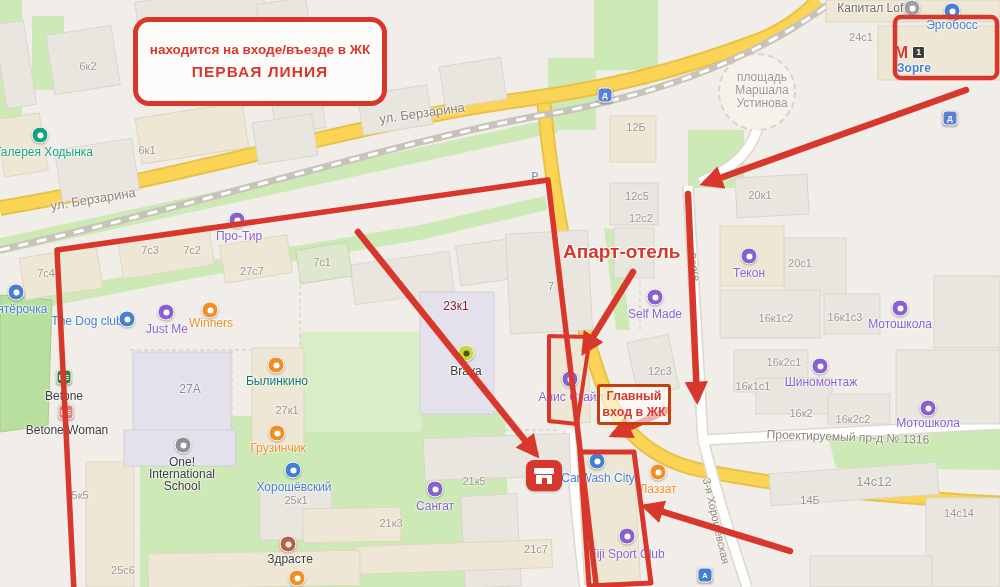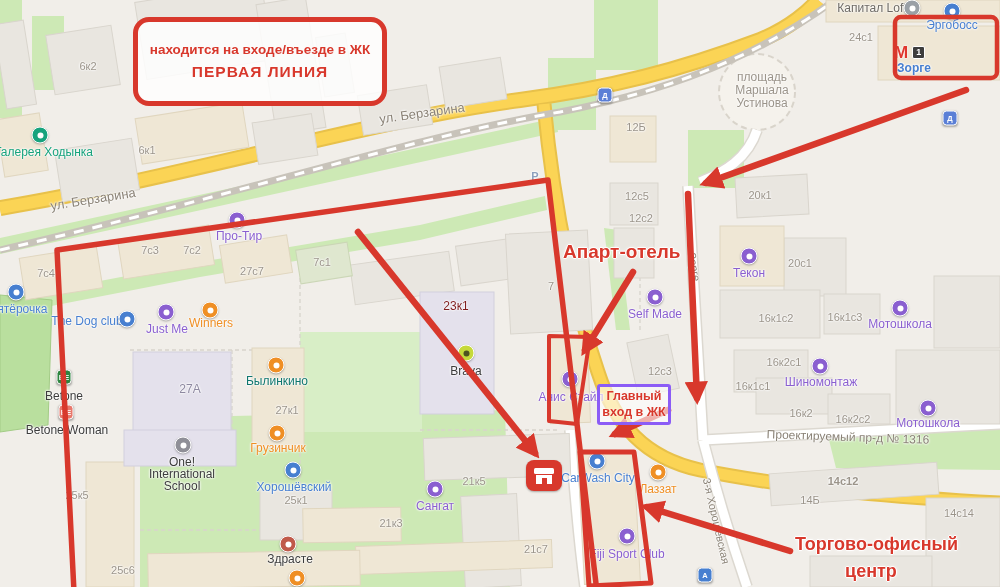--- a/index.html
+++ b/index.html
@@ -28,21 +28,21 @@
             display:flex;flex-direction:column;align-items:center;justify-content:center;
             color:#d8382c;font-weight:bold;text-align:center;
             text-shadow:0 0 2px #fff;z-index:6;}
   .red-note .l1,.red-note .l2{font-size:13.5px;line-height:1.45;white-space:nowrap;}
   .red-note .l3{font-size:15.5px;letter-spacing:1px;line-height:1.5;white-space:nowrap;}
   .red-text{position:absolute;color:#d8382c;font-weight:bold;white-space:nowrap;z-index:6;
             text-shadow:-1px 0 0 #fff,1px 0 0 #fff,0 -1px 0 #fff,0 1px 0 #fff,0 0 4px #fff;}
   .apart{left:563px;top:241px;font-size:19px;}
   .office{left:795px;top:531px;width:152px;text-align:center;font-size:18px;line-height:1.5;}
   .entrance{position:absolute;left:597px;top:384px;width:74px;box-sizing:border-box;z-index:6;
-            border:3px solid #8b5cf6;border-radius:3px;background:rgba(255,255,255,.6);
+            border:3px solid #c2410c;border-radius:3px;background:rgba(255,255,255,.6);
             color:#d8382c;font-weight:bold;font-size:12.5px;line-height:1.3;text-align:center;
             padding:1px 0;text-shadow:0 0 2px #fff;}
   .marker{position:absolute;left:526px;top:460px;width:36px;height:31px;background:#d8382c;
           border-radius:8px;z-index:5;display:flex;align-items:center;justify-content:center;
           box-shadow:0 1px 2px rgba(0,0,0,.3);}
 </style>
 </head>
 <body>
 
 <div class="stage">
@@ -186,21 +186,21 @@
       <span class="mtext" style="left: 536px; top: 549px; color: rgb(155, 148, 138); font-size: 11px; font-weight: 400; transform: translate(-50%, -50%) rotate(0deg);">21с7</span>
       <span class="mtext" style="left: 77px; top: 495px; color: rgb(155, 148, 138); font-size: 11px; font-weight: 400; transform: translate(-50%, -50%) rotate(0deg);">25к5</span>
       <span class="mtext" style="left: 296px; top: 500px; color: rgb(155, 148, 138); font-size: 11px; font-weight: 400; transform: translate(-50%, -50%) rotate(0deg);">25к1</span>
       <span class="mtext" style="left: 123px; top: 570px; color: rgb(155, 148, 138); font-size: 11px; font-weight: 400; transform: translate(-50%, -50%) rotate(0deg);">25с6</span>
       <span class="mtext" style="left: 776px; top: 318px; color: rgb(155, 148, 138); font-size: 11px; font-weight: 400; transform: translate(-50%, -50%) rotate(0deg);">16к1с2</span>
       <span class="mtext" style="left: 845px; top: 317px; color: rgb(155, 148, 138); font-size: 11px; font-weight: 400; transform: translate(-50%, -50%) rotate(0deg);">16к1с3</span>
       <span class="mtext" style="left: 784px; top: 362px; color: rgb(155, 148, 138); font-size: 11px; font-weight: 400; transform: translate(-50%, -50%) rotate(0deg);">16к2с1</span>
       <span class="mtext" style="left: 753px; top: 386px; color: rgb(155, 148, 138); font-size: 11px; font-weight: 400; transform: translate(-50%, -50%) rotate(0deg);">16к1с1</span>
       <span class="mtext" style="left: 801px; top: 413px; color: rgb(155, 148, 138); font-size: 11px; font-weight: 400; transform: translate(-50%, -50%) rotate(0deg);">16к2</span>
       <span class="mtext" style="left: 853px; top: 419px; color: rgb(155, 148, 138); font-size: 11px; font-weight: 400; transform: translate(-50%, -50%) rotate(0deg);">16к2с2</span>
-      <span class="mtext" style="left: 843px; top: 481px; color: rgb(155, 148, 138); font-size: 11px; font-weight: 700; transform: translate(-50%, -50%) rotate(0deg);">14с12</span>
+      <span class="mtext" style="left: 874px; top: 481px; color: rgb(155, 148, 138); font-size: 13px; font-weight: 400; transform: translate(-50%, -50%) rotate(0deg);">14с12</span>
       <span class="mtext" style="left: 810px; top: 500px; color: rgb(155, 148, 138); font-size: 11px; font-weight: 400; transform: translate(-50%, -50%) rotate(0deg);">14Б</span>
       <span class="mtext" style="left: 959px; top: 513px; color: rgb(155, 148, 138); font-size: 11px; font-weight: 400; transform: translate(-50%, -50%) rotate(0deg);">14с14</span>
       <span class="mtext" style="left: 44px; top: 152px; color: rgb(23, 163, 125); font-size: 12px; font-weight: 400; transform: translate(-50%, -50%) rotate(0deg);">Галерея Ходынка</span>
       <span class="mtext" style="left: 18px; top: 309px; color: rgb(71, 127, 208); font-size: 12px; font-weight: 400; transform: translate(-50%, -50%) rotate(0deg);">Пятёрочка</span>
       <span class="mtext" style="left: 87px; top: 321px; color: rgb(71, 127, 208); font-size: 12px; font-weight: 400; transform: translate(-50%, -50%) rotate(0deg);">The Dog club</span>
       <span class="mtext" style="left: 167px; top: 329px; color: rgb(138, 95, 208); font-size: 12px; font-weight: 400; transform: translate(-50%, -50%) rotate(0deg);">Just Me</span>
       <span class="mtext" style="left: 211px; top: 323px; color: rgb(239, 143, 37); font-size: 12px; font-weight: 400; transform: translate(-50%, -50%) rotate(0deg);">Winners</span>
       <span class="mtext" style="left: 64px; top: 396px; color: rgb(60, 60, 60); font-size: 12px; font-weight: 400; transform: translate(-50%, -50%) rotate(0deg);">Betone</span>
       <span class="mtext" style="left: 67px; top: 430px; color: rgb(60, 60, 60); font-size: 12px; font-weight: 400; transform: translate(-50%, -50%) rotate(0deg);">Betone Woman</span>
       <span class="mtext" style="left: 277px; top: 381px; color: #0f766e; font-size: 12px; font-weight: 400; transform: translate(-50%, -50%) rotate(0deg);">Былинкино</span>
@@ -357,18 +357,14 @@
     <div class="l3">ПЕРВАЯ ЛИНИЯ</div>
   </div>
 
   <div class="red-text apart">Апарт-отель</div>
 
   <div class="entrance">
     <div>Главный</div>
     <div>вход в ЖК</div>
   </div>
 
-  <div class="red-text office">
-    <div>Торгово-офисный</div>
-    <div>центр</div>
-  </div>
 
 </div>
 
 </body></html>

